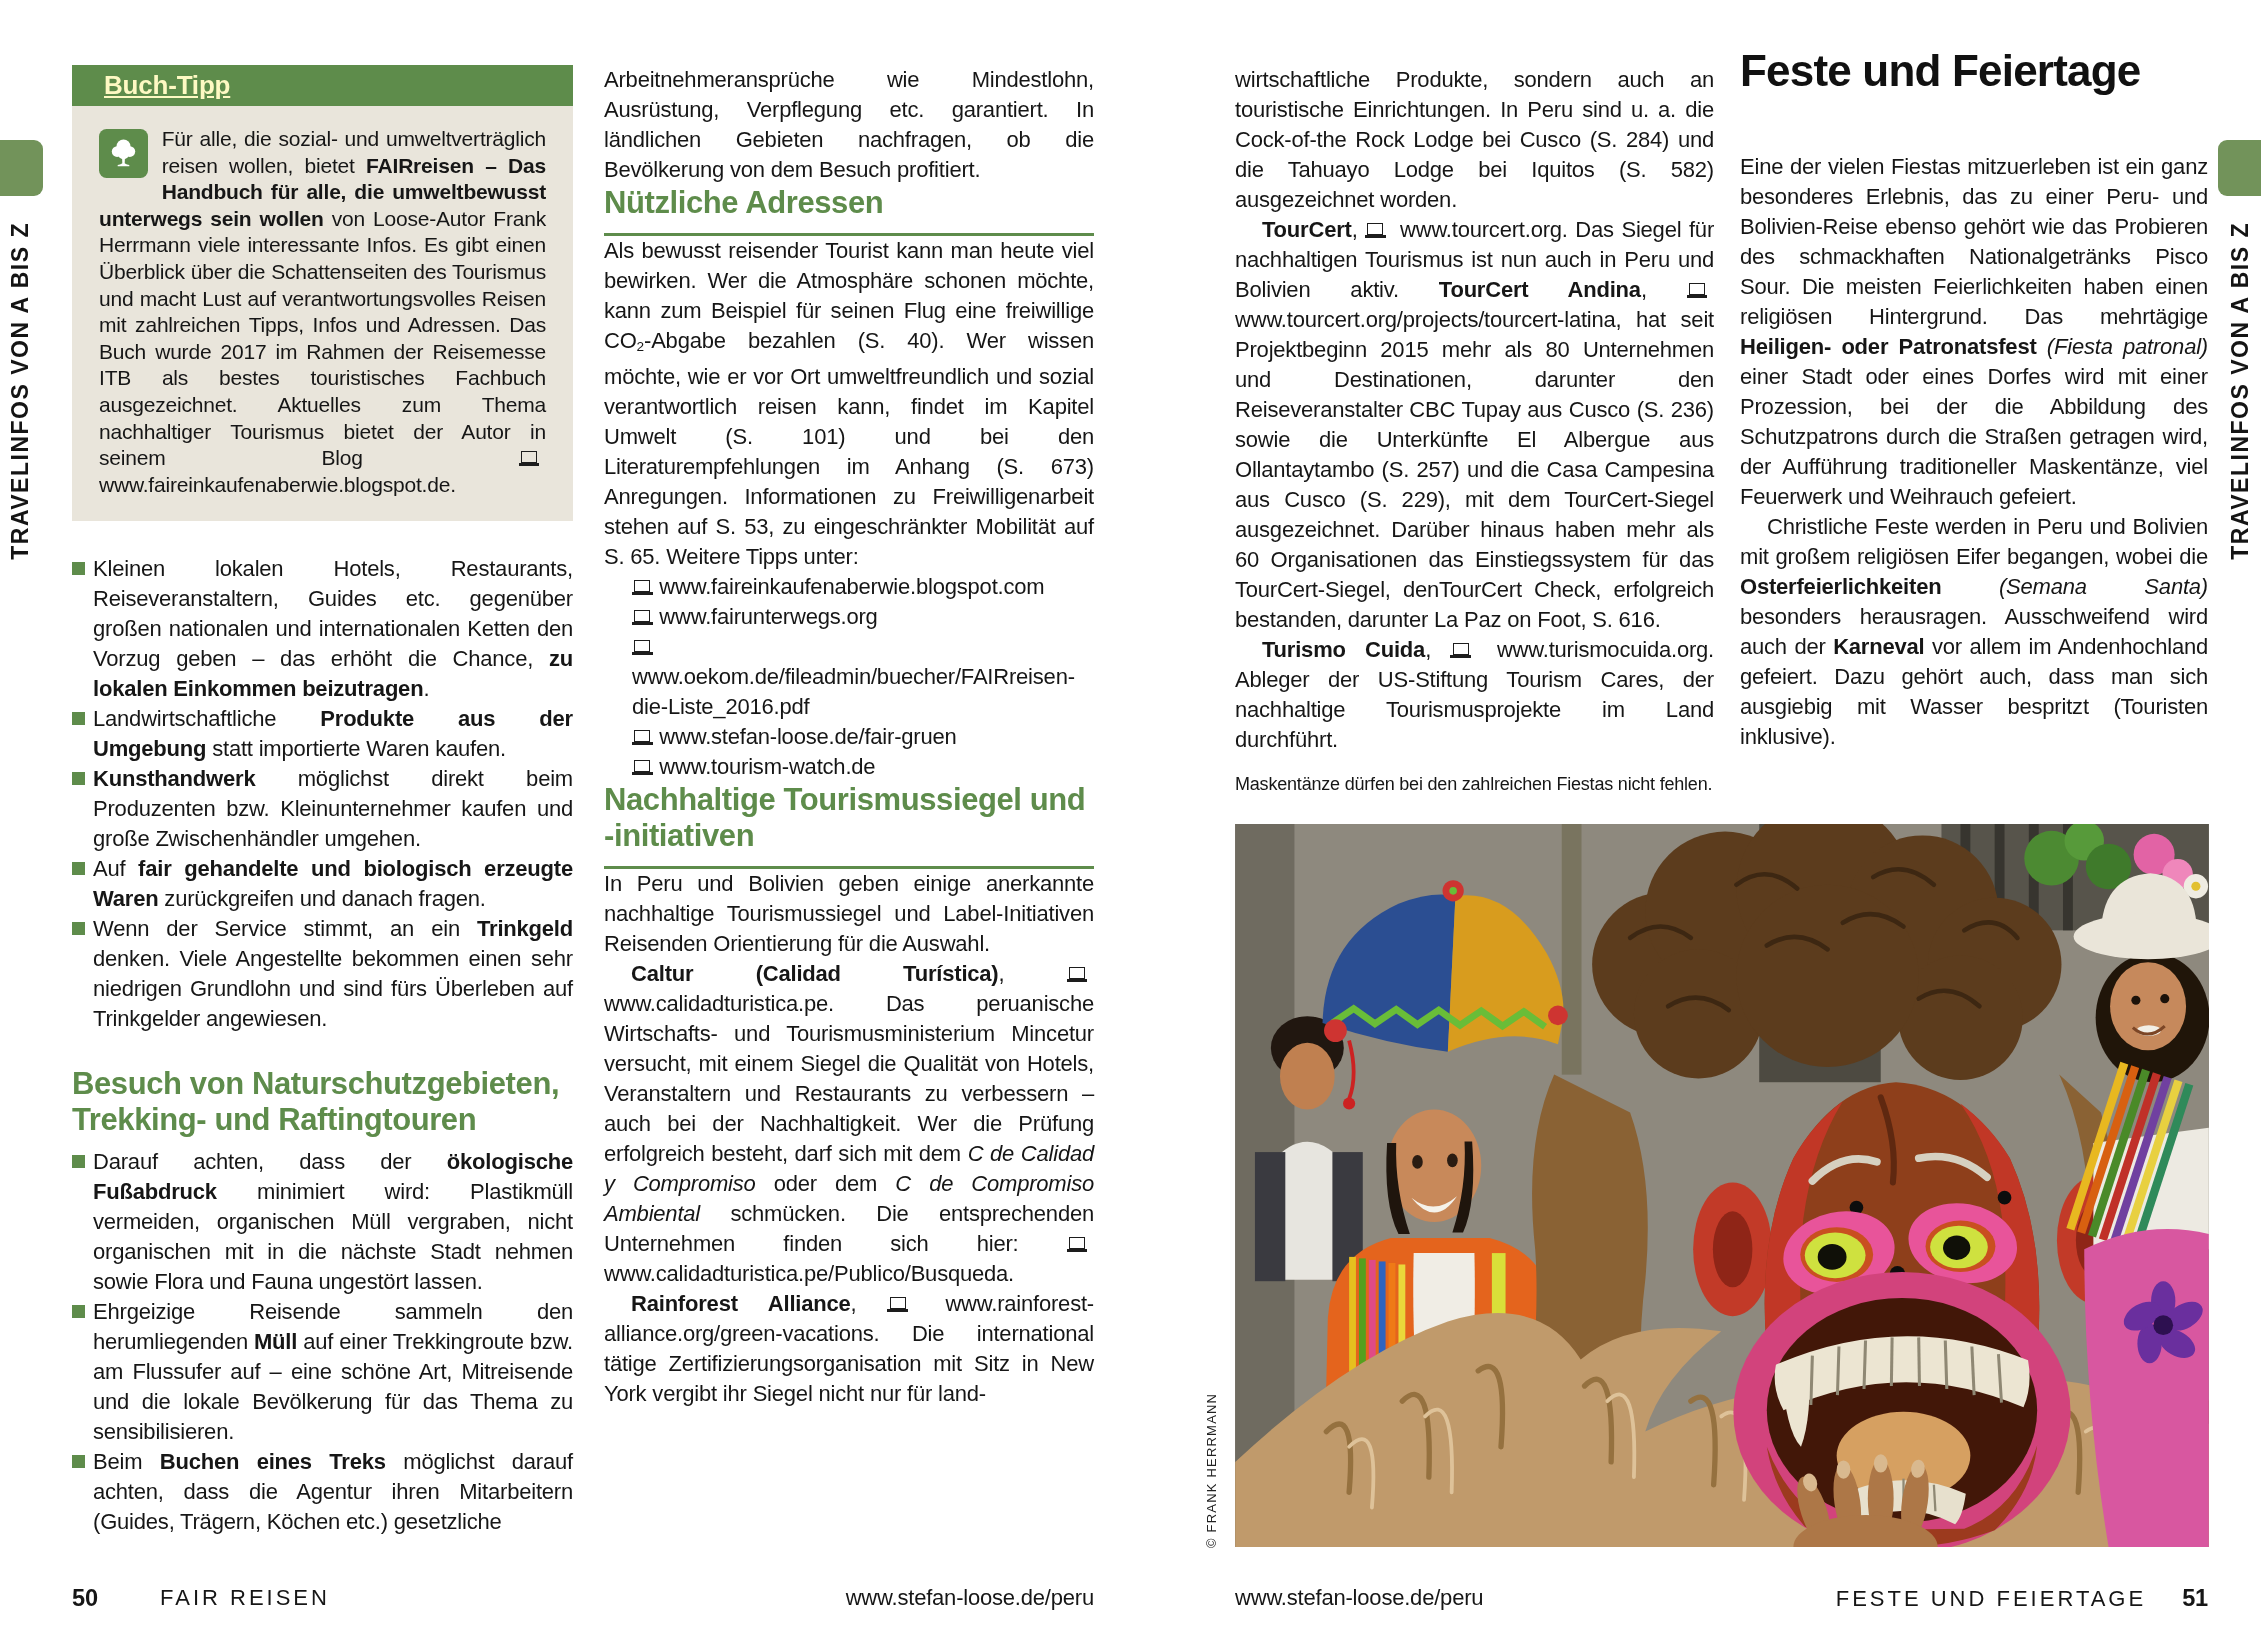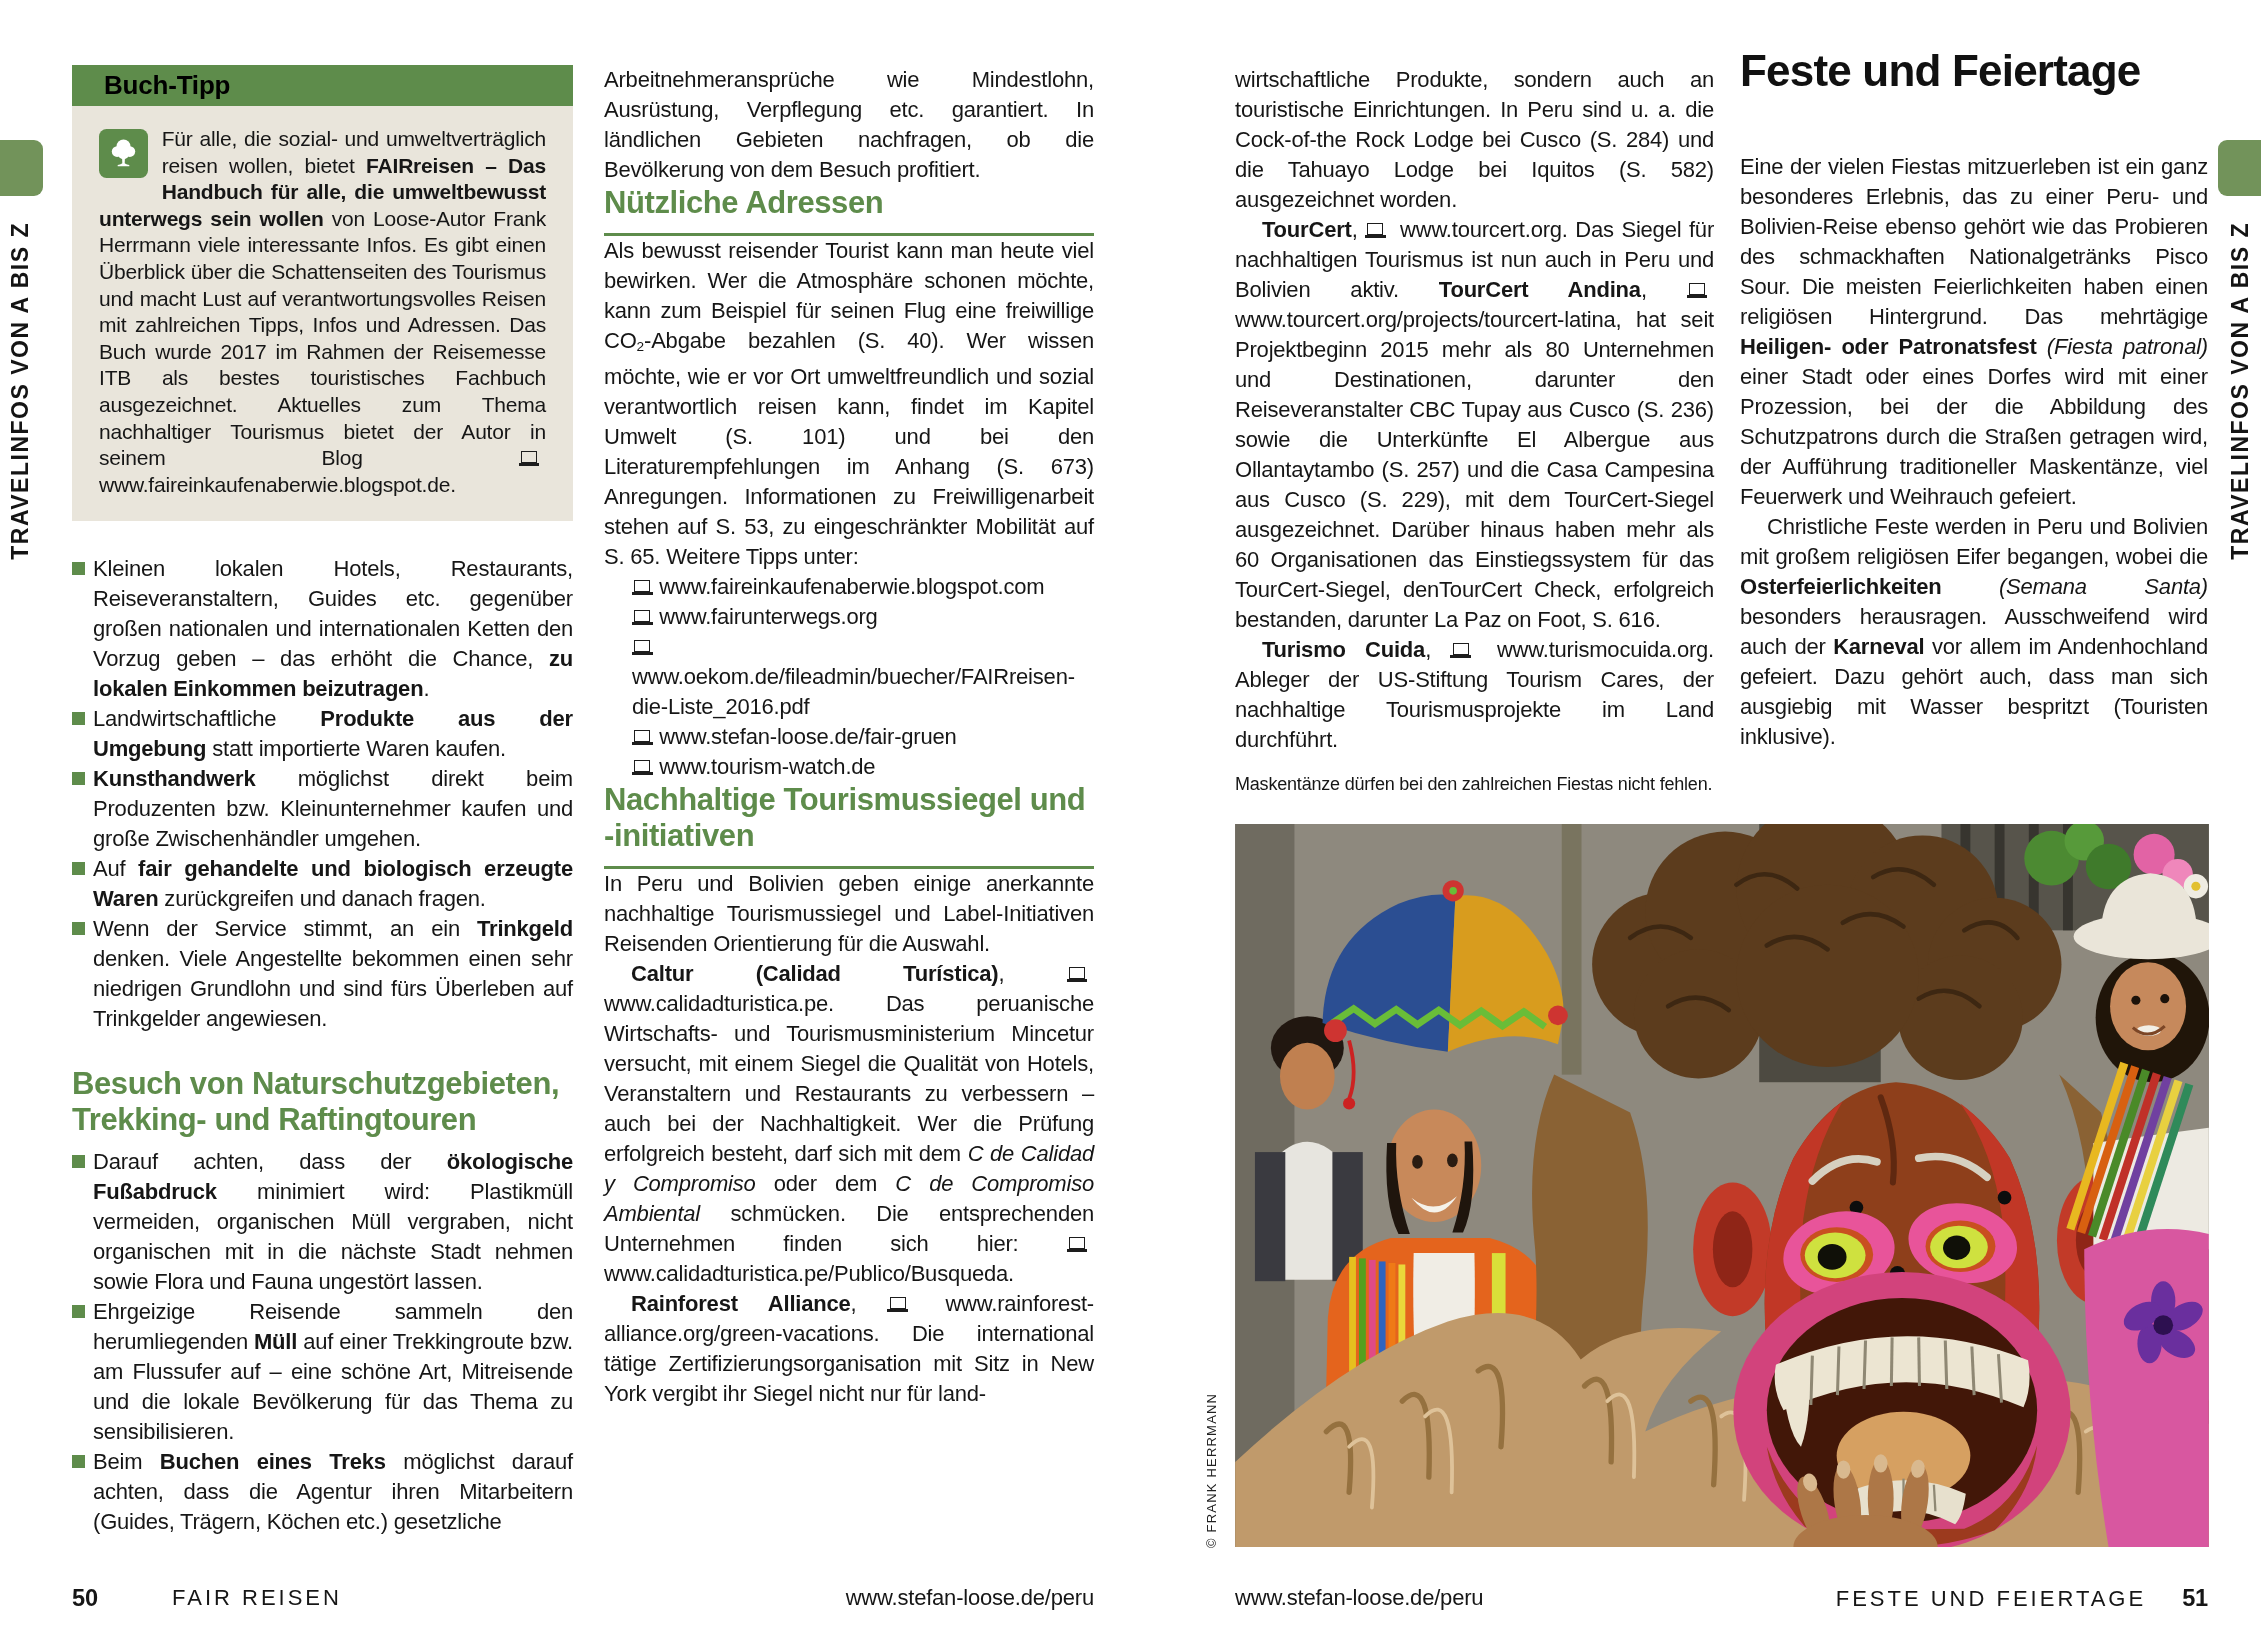--- a/index.html
+++ b/index.html
@@ -15,21 +15,21 @@
   #vl-r{right:6.8px;top:222px;}
   
   .col{position:absolute;top:65px;}
   #col1{left:72px;width:501px;}
   #col2{left:604px;width:490px;}
   #col3{left:1235px;width:479px;}
   #col4{left:1740px;top:47px;width:468px;}
   p{margin:0;font-size:22px;line-height:30px;text-align:justify;}
   .ind{text-indent:27px;}
   
-  .tipbar{background:#5E8C4B;color:#000000;font-weight:700;font-size:26px;line-height:41px;height:41px;padding-left:32px;}
+  .tipbar{background:#5E8C4B;color:#fef9c3;font-weight:700;font-size:26px;line-height:41px;height:41px;padding-left:32px;text-decoration:underline;}
   .tipbox{background:#E9E5DB;padding:20px 27px 23px 27px;}
   .tipbox p{font-size:21px;line-height:26.6px;}
   .treeicon{float:left;width:49px;height:49px;background:#5E8C4B;border-radius:7.6px;margin:3px 13.7px 3px 0;
             display:flex;align-items:center;justify-content:center;}
   
   ul{list-style:none;margin:0;padding:0;}
   .blist{margin-top:33px;}
   .blist li{display:flex;gap:8px;}
   .sq{flex:0 0 13px;width:13px;height:13px;background:#5E8C4B;margin-top:7.6px;}
   .blist p{flex:1;}
@@ -46,21 +46,21 @@
   .pc::before{content:"";position:absolute;left:2.3px;right:2.3px;top:0;height:10px;border:1.9px solid #1d1d1d;}
   .pc::after{content:"";position:absolute;left:0;right:0;bottom:0.8px;height:2.7px;background:#1d1d1d;}
   
   .caption{position:absolute;left:1235px;top:774px;font-size:18px;letter-spacing:-0.2px;}
   .photo{position:absolute;left:1235px;top:824px;width:974px;height:723px;overflow:hidden;background:#8e897e;}
   .credit{position:absolute;left:1204px;top:1548px;transform:rotate(-90deg);transform-origin:left top;
           font-size:13px;letter-spacing:1.2px;color:#222;white-space:nowrap;}
   
   .f{position:absolute;top:1585px;font-size:22px;}
   #f-num50{left:72px;font-weight:700;font-size:23.6px;}
-  #f-fair{left:172px;letter-spacing:3px;}
+  #f-fair{left:160px;letter-spacing:3px;}
   #f-url-l{left:604px;width:490px;text-align:right;}
   #f-url-r{left:1235px;}
   #f-right{right:53px;display:flex;gap:36px;align-items:baseline;}
   #f-feste{letter-spacing:3px;}
   #f-num51{font-weight:700;font-size:23.6px;}
 </style>
 </head>
 <body>
 
 <div class="spread">

